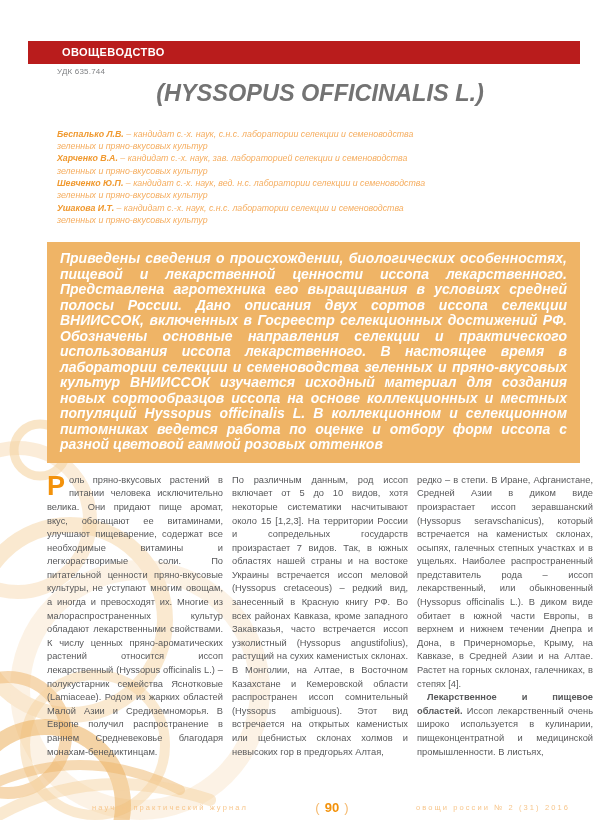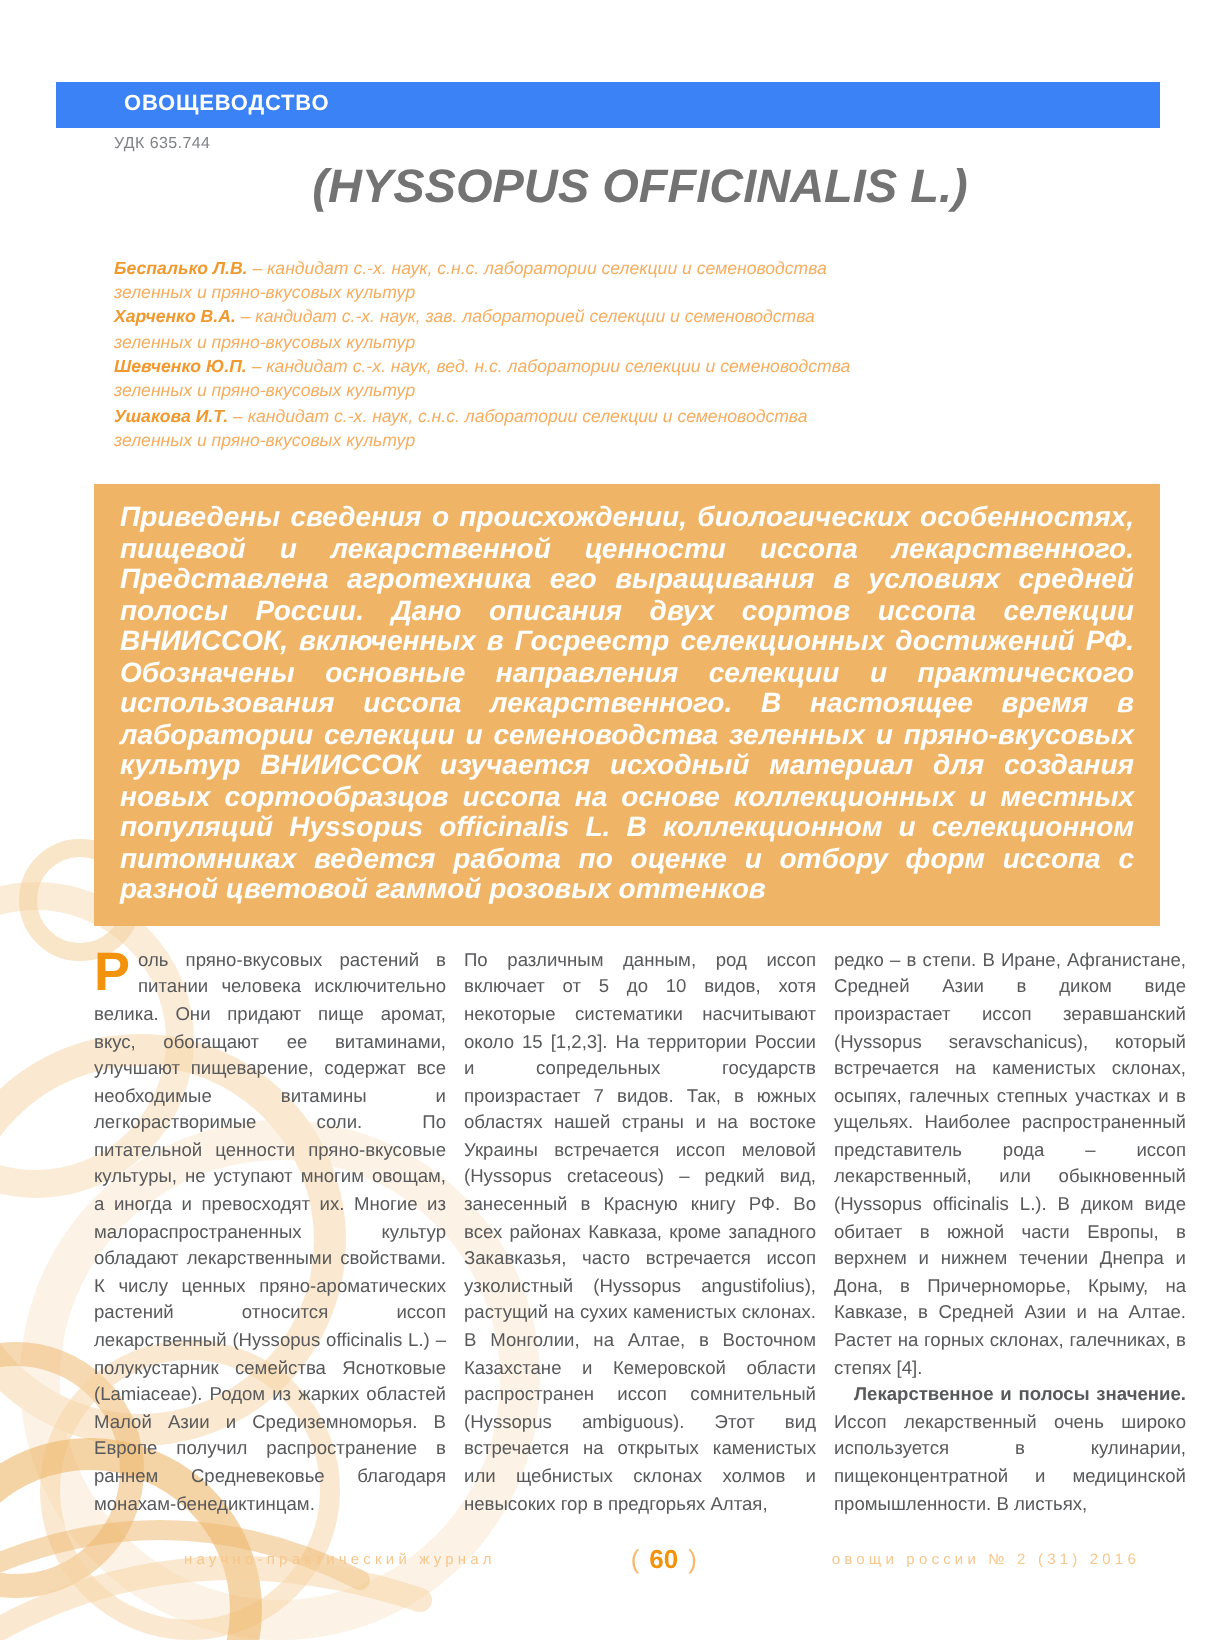--- a/index.html
+++ b/index.html
@@ -4,21 +4,21 @@
 <style>
   html,body { margin:0; padding:0; background:#e8e8e8; }
   .page {
     position:relative; width:609px; height:820px; margin:0 auto;
     background:#ffffff; overflow:hidden;
     font-family:"Liberation Sans", sans-serif;
   }
   .decor { position:absolute; left:0; top:0; width:609px; height:820px; pointer-events:none; }
   .band {
     position:absolute; left:28px; top:41px; width:552px; height:23px;
-    background:#3b82f6;
+    background:#b91c1c;
   }
   .band-label {
     color:#ffffff; font-weight:bold; font-size:11px; letter-spacing:.4px;
     line-height:23px; padding-left:34px;
   }
   .content { position:absolute; left:47px; top:67px; width:546px; }
   .inset { margin-left:10px; }
   .udc { color:#808285; font-size:8px; letter-spacing:.2px; }
   .title { margin:5px 0 0 0; font-size:23.5px; font-weight:bold; line-height:1.1; }
   .title-main { display:block; color:#F3920B; }
@@ -41,21 +41,21 @@
   }
   .col { flex:1; min-width:0; }
   .col p { margin:0; }
   .dropcap {
     float:left; color:#F3920B; font-weight:bold;
     font-size:27px; line-height:23px; margin:1px 4px 0 0;
   }
   .para2 { text-indent:10px; }
   .para2-lead { font-weight:bold; }
   .footer {
-    position:absolute; left:47px; top:770px; width:546px; height:18px;
+    position:absolute; left:47px; top:798px; width:546px; height:18px;
     display:flex; align-items:center; justify-content:space-between;
     padding:0; box-sizing:border-box; z-index:1;
   }
   .footer-left, .footer-right {
     color:#F7C68C; font-size:7.5px; letter-spacing:2.1px; white-space:nowrap;
   }
   .footer-left { margin-left:45px; }
   .footer-right { margin-right:23px; }
   .footer-page { display:flex; align-items:center; gap:5px; }
   .paren { color:#F5B96E; font-size:13px; }
@@ -117,29 +117,29 @@
 
     <div class="body-cols">
       <div class="col">
         <p><span class="dropcap">Р</span><span>оль пряно-вкусовых растений в питании человека исключительно велика. Они придают пище аромат, вкус, обогащают ее витаминами, улучшают пищеварение, содержат все необходимые витамины и легкорастворимые соли. По питательной ценности пряно-вкусовые культуры, не уступают многим овощам, а иногда и превосходят их. Многие из малораспространенных культур обладают лекарственными свойствами. К числу ценных пряно-ароматических растений относится иссоп лекарственный (Hyssopus officinalis L.) – полукустарник семейства Яснотковые (Lamiaceae). Родом из жарких областей Малой Азии и Средиземноморья. В Европе получил распространение в раннем Средневековье благодаря монахам-бенедиктинцам.</span></p>
       </div>
       <div class="col">
         <p>По различным данным, род иссоп включает от 5 до 10 видов, хотя некоторые систематики насчитывают около 15 [1,2,3]. На территории России и сопредельных государств произрастает 7 видов. Так, в южных областях нашей страны и на востоке Украины встречается иссоп меловой (Hyssopus cretaceous) – редкий вид, занесенный в Красную книгу РФ. Во всех районах Кавказа, кроме западного Закавказья, часто встречается иссоп узколистный (Hyssopus angustifolius), растущий на сухих каменистых склонах. В Монголии, на Алтае, в Восточном Казахстане и Кемеровской области распространен иссоп сомнительный (Hyssopus ambiguous). Этот вид встречается на открытых каменистых или щебнистых склонах холмов и невысоких гор в предгорьях Алтая,</p>
       </div>
       <div class="col">
         <p>редко – в степи. В Иране, Афганистане, Средней Азии в диком виде произрастает иссоп зеравшанский (Hyssopus seravschanicus), который встречается на каменистых склонах, осыпях, галечных степных участках и в ущельях. Наиболее распространенный представитель рода – иссоп лекарственный, или обыкновенный (Hyssopus officinalis L.). В диком виде обитает в южной части Европы, в верхнем и нижнем течении Днепра и Дона, в Причерноморье, Крыму, на Кавказе, в Средней Азии и на Алтае. Растет на горных склонах, галечниках, в степях [4].</p>
-        <p class="para2"><span class="para2-lead">Лекарственное и полосы значение.</span><span> Иссоп лекарственный очень широко используется в кулинарии, пищеконцентратной и медицинской промышленности. В листьях,</span></p>
+        <p class="para2"><span class="para2-lead">Лекарственное и пищевое областей.</span><span> Иссоп лекарственный очень широко используется в кулинарии, пищеконцентратной и медицинской промышленности. В листьях,</span></p>
       </div>
     </div>
 
   </div>
 
   <div class="footer">
     <span class="footer-left">научно-практический журнал</span>
     <span class="footer-page">
       <span class="paren">(</span>
-      <span class="page-num">60</span>
+      <span class="page-num">90</span>
       <span class="paren">)</span>
     </span>
     <span class="footer-right">овощи россии  № 2 (31)  2016</span>
   </div>
 
 </div>
 
 </body></html>

